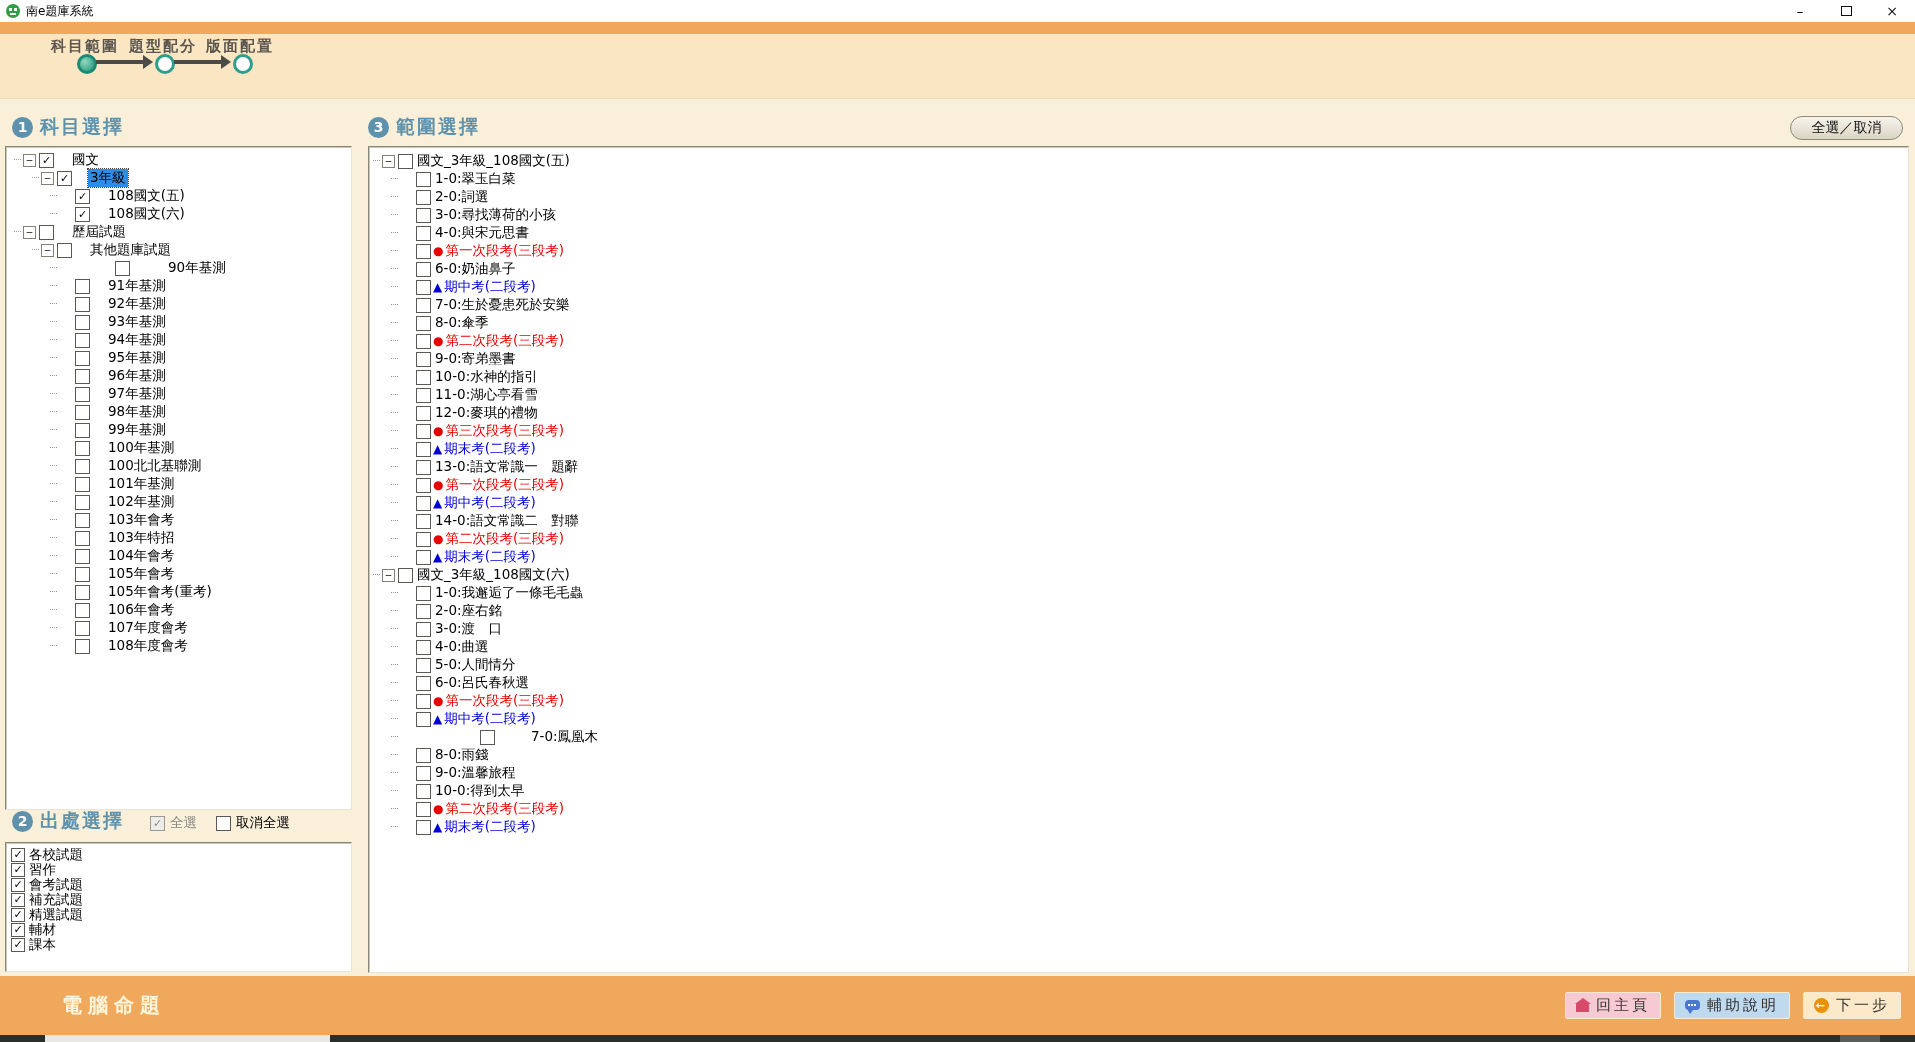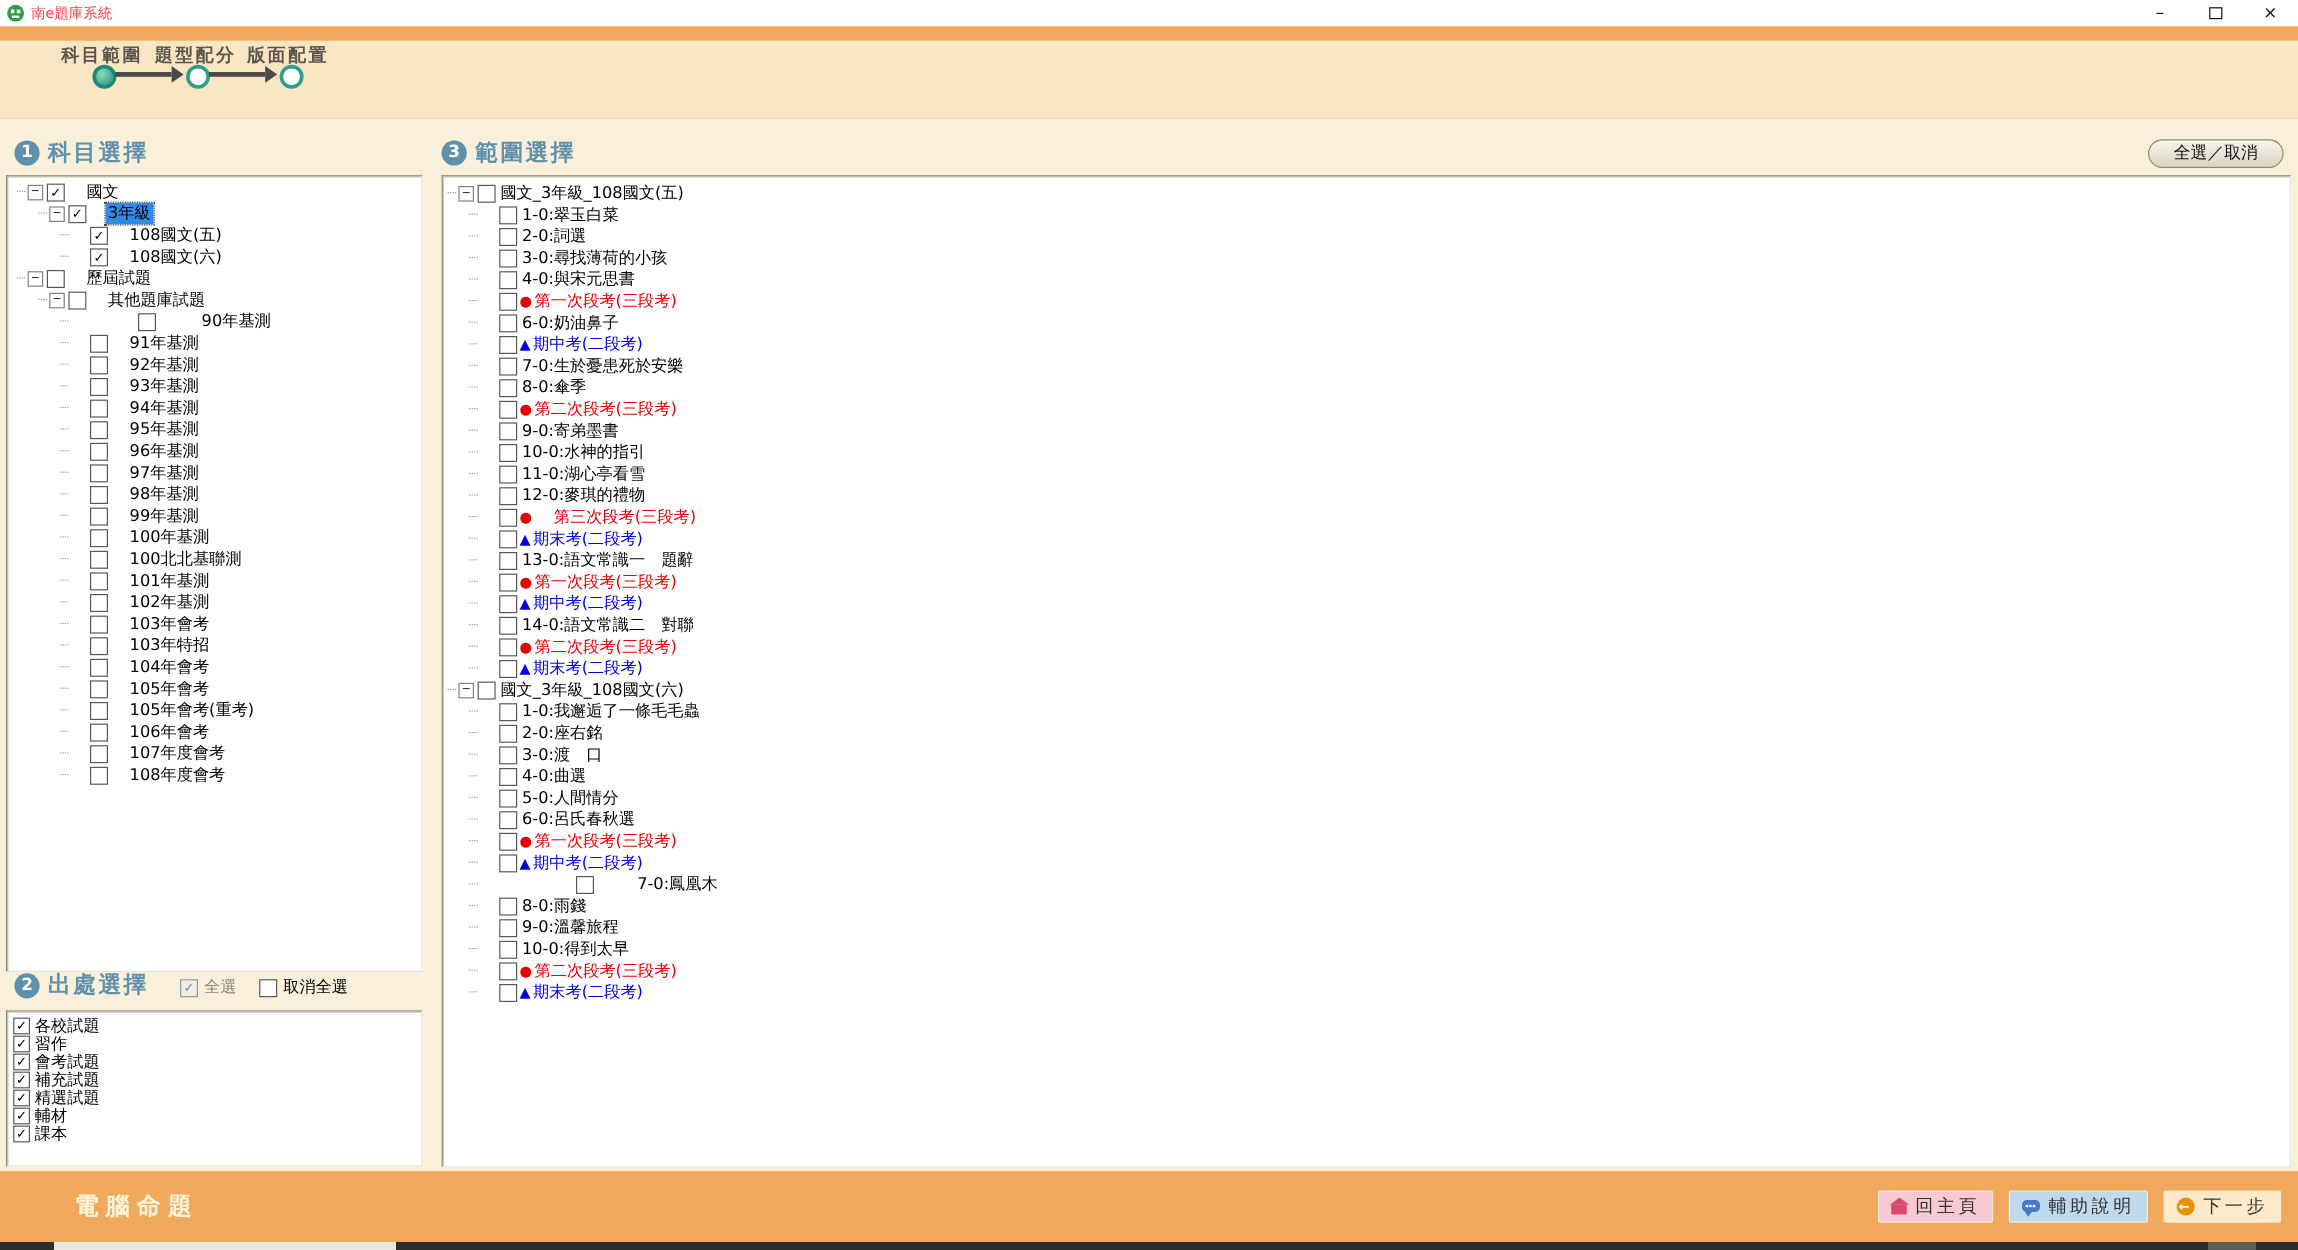--- a/index.html
+++ b/index.html
@@ -9,21 +9,21 @@
     background:#FAEFD9;
   }
   
   .titlebar{position:absolute;left:0;top:0;width:1915px;height:22px;background:#FFFFFF;
     display:flex;align-items:center;}
   .app-icon{width:14px;height:14px;border-radius:50%;background:#2F9E45;margin:0 6px 0 6px;
     position:relative;}
   .app-icon::before{content:"";position:absolute;left:3px;top:4px;width:3px;height:3px;background:#fff;
     box-shadow:5px 0 0 #fff;}
   .app-icon::after{content:"";position:absolute;left:4px;top:9px;width:6px;height:2px;background:#fff;}
-  .win-title{font-size:12px;color:#ef4444;}
+  .win-title{font-size:12px;color:#000000;}
   .win-controls{margin-left:auto;display:flex;align-items:center;height:100%;}
   .win-btn{width:46px;height:100%;display:flex;align-items:center;justify-content:center;
     font-size:14px;color:#111;cursor:default;}
   .restore-glyph{width:9px;height:8px;border:1px solid #111;position:relative;background:#fff;}
   .restore-glyph::before{content:"";position:absolute;left:2px;top:-4px;width:8px;height:7px;border:1px solid #111;background:#fff;z-index:-1;}
   
   .orange-band{position:absolute;left:0;top:22px;width:1915px;height:12px;background:#F0A85C;}
   .header{position:absolute;left:0;top:34px;width:1915px;height:64px;background:#FBE6C3;border-bottom:1px solid #EADBB9;}
   .step-label{position:absolute;top:3px;width:90px;text-align:center;font-size:15px;font-weight:bold;color:#5A564E;letter-spacing:2px;}
   .step-circle{position:absolute;top:20px;width:14px;height:14px;border-radius:50%;background:#fff;border:3px solid #2E9E8C;}
@@ -432,21 +432,21 @@
       <span class="stub"></span>
       <span class="exp-spacer"></span>
       <span class="cb"></span>
       <span class="tlabel" style="margin-left: 2px;">12-0:麥琪的禮物</span>
     </div>
     <div class="trow" style="padding-left: 22px;">
       <span class="stub"></span>
       <span class="exp-spacer"></span>
       <span class="cb"></span>
       <span class="marker circle">●</span>
-      <span class="tlabel c-red" style="margin-left: 16px;">第三次段考(三段考)</span>
+      <span class="tlabel c-red" style="margin-left: 0px;">第三次段考(三段考)</span>
     </div>
     <div class="trow" style="padding-left: 22px;">
       <span class="stub"></span>
       <span class="exp-spacer"></span>
       <span class="cb"></span>
       <span class="marker triangle">▲</span>
       <span class="tlabel c-blue" style="margin-left: 0px;">期末考(二段考)</span>
     </div>
     <div class="trow" style="padding-left: 22px;">
       <span class="stub"></span>

